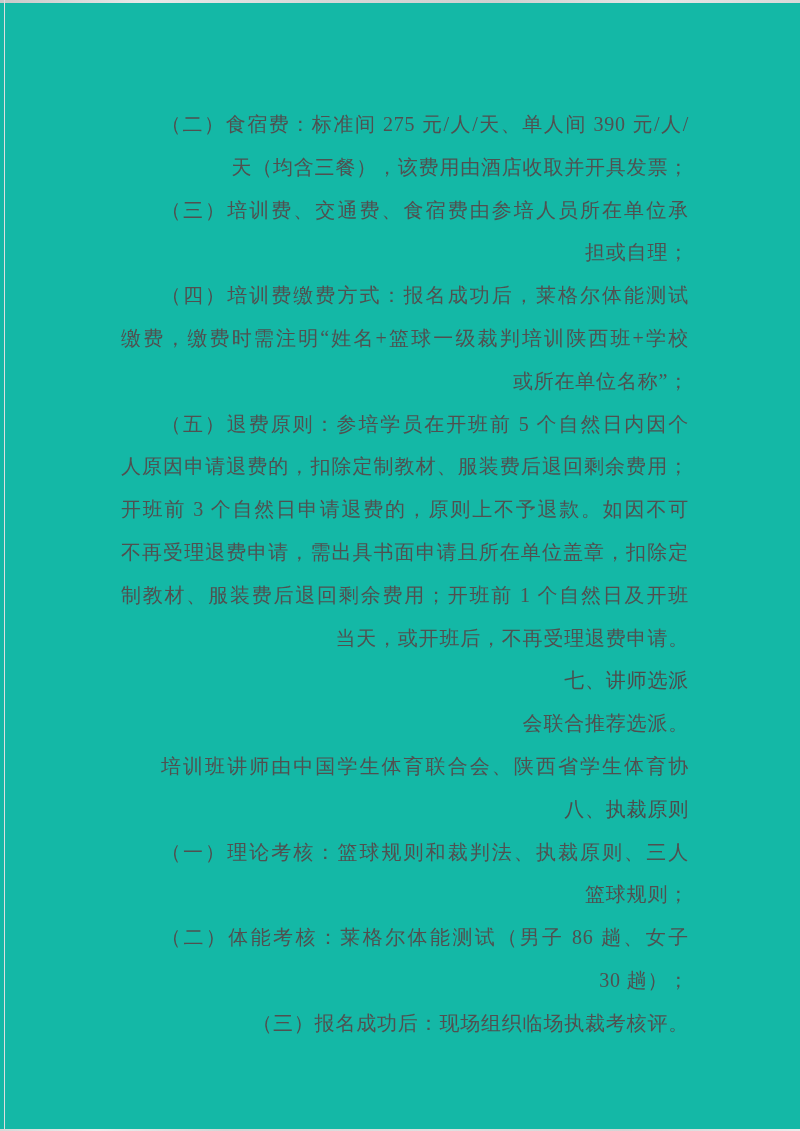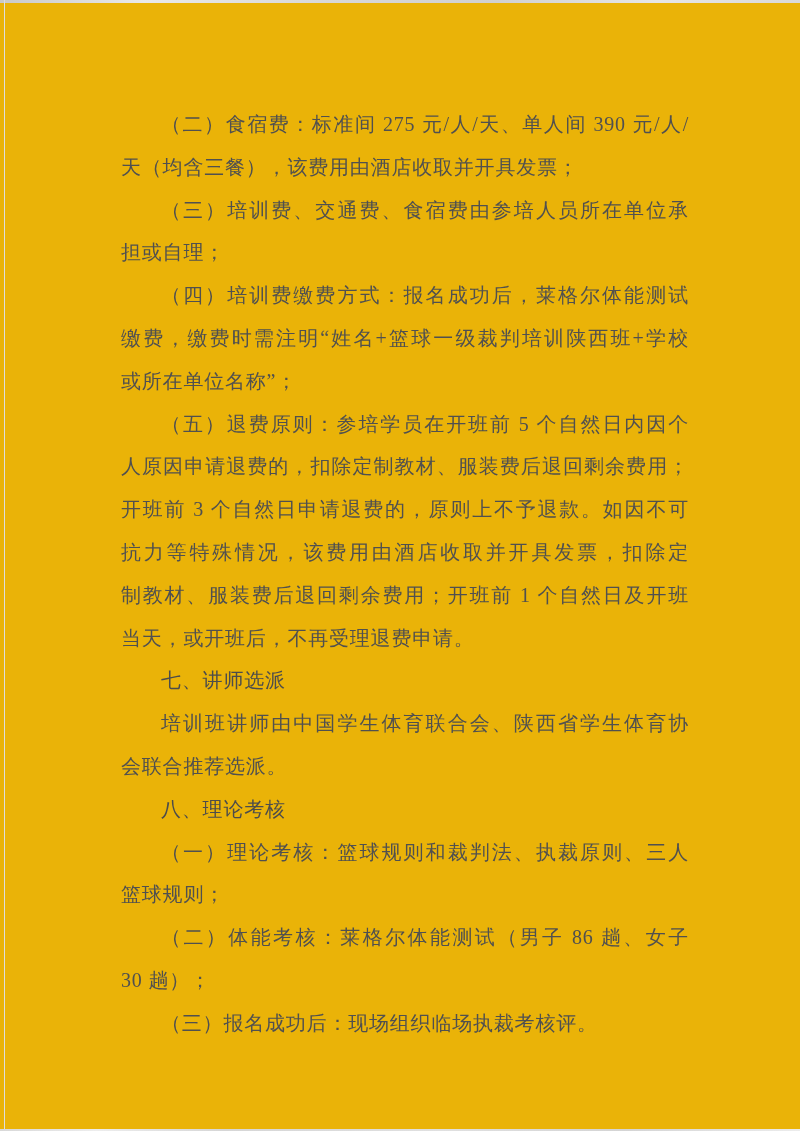--- a/index.html
+++ b/index.html
@@ -4,21 +4,21 @@
 <style>
   html, body {
     margin: 0;
     padding: 0;
     background: #ffffff;
   }
   .page {
     position: relative;
     width: 800px;
     height: 1131px;
-    background: #eab308;
+    background: #14b8a6;
     overflow: hidden;
     font-family: "Liberation Serif", serif;
   }
   
   .edge-top {
     position: absolute;
     left: 0; top: 0;
     width: 800px; height: 3px;
     background: linear-gradient(to right,
       #c9c9c9 0%, #e9e9e9 18%, #d8d8d8 40%,
@@ -52,21 +52,21 @@
     width: 100%;
     overflow: hidden;
     white-space: normal;
   }
   .ind { text-indent: 2em; }
   .just {
     text-align: justify;
     text-align-last: justify;
   }
   .last {
-    text-align: left;
+    text-align: right;
   }
   .heading {
     font-family: "Liberation Sans", sans-serif;
     font-weight: 400;
     color: #4c4c4c;
   }
 </style>
 </head>
 <body>
 
@@ -79,26 +79,26 @@
     <div class="ln ind just">（二）食宿费：标准间 275 元/人/天、单人间 390 元/人/</div>
     <div class="ln last">天（均含三餐），该费用由酒店收取并开具发票；</div>
     <div class="ln ind just">（三）培训费、交通费、食宿费由参培人员所在单位承</div>
     <div class="ln last">担或自理；</div>
     <div class="ln ind just">（四）培训费缴费方式：报名成功后，莱格尔体能测试</div>
     <div class="ln just">缴费，缴费时需注明“姓名+篮球一级裁判培训陕西班+学校</div>
     <div class="ln last">或所在单位名称”；</div>
     <div class="ln ind just">（五）退费原则：参培学员在开班前 5 个自然日内因个</div>
     <div class="ln just">人原因申请退费的，扣除定制教材、服装费后退回剩余费用；</div>
     <div class="ln just">开班前 3 个自然日申请退费的，原则上不予退款。如因不可</div>
-    <div class="ln just">抗力等特殊情况，该费用由酒店收取并开具发票，扣除定</div>
+    <div class="ln just">不再受理退费申请，需出具书面申请且所在单位盖章，扣除定</div>
     <div class="ln just">制教材、服装费后退回剩余费用；开班前 1 个自然日及开班</div>
     <div class="ln last">当天，或开班后，不再受理退费申请。</div>
     <div class="ln ind heading last">七、讲师选派</div>
+    <div class="ln last">会联合推荐选派。</div>
     <div class="ln ind just">培训班讲师由中国学生体育联合会、陕西省学生体育协</div>
-    <div class="ln last">会联合推荐选派。</div>
-    <div class="ln ind heading last">八、理论考核</div>
+    <div class="ln ind heading last">八、执裁原则</div>
     <div class="ln ind just">（一）理论考核：篮球规则和裁判法、执裁原则、三人</div>
     <div class="ln last">篮球规则；</div>
     <div class="ln ind just">（二）体能考核：莱格尔体能测试（男子 86 趟、女子</div>
     <div class="ln last">30 趟）；</div>
     <div class="ln ind last">（三）报名成功后：现场组织临场执裁考核评。</div>
   </div>
 </div>
 
 </body></html>

